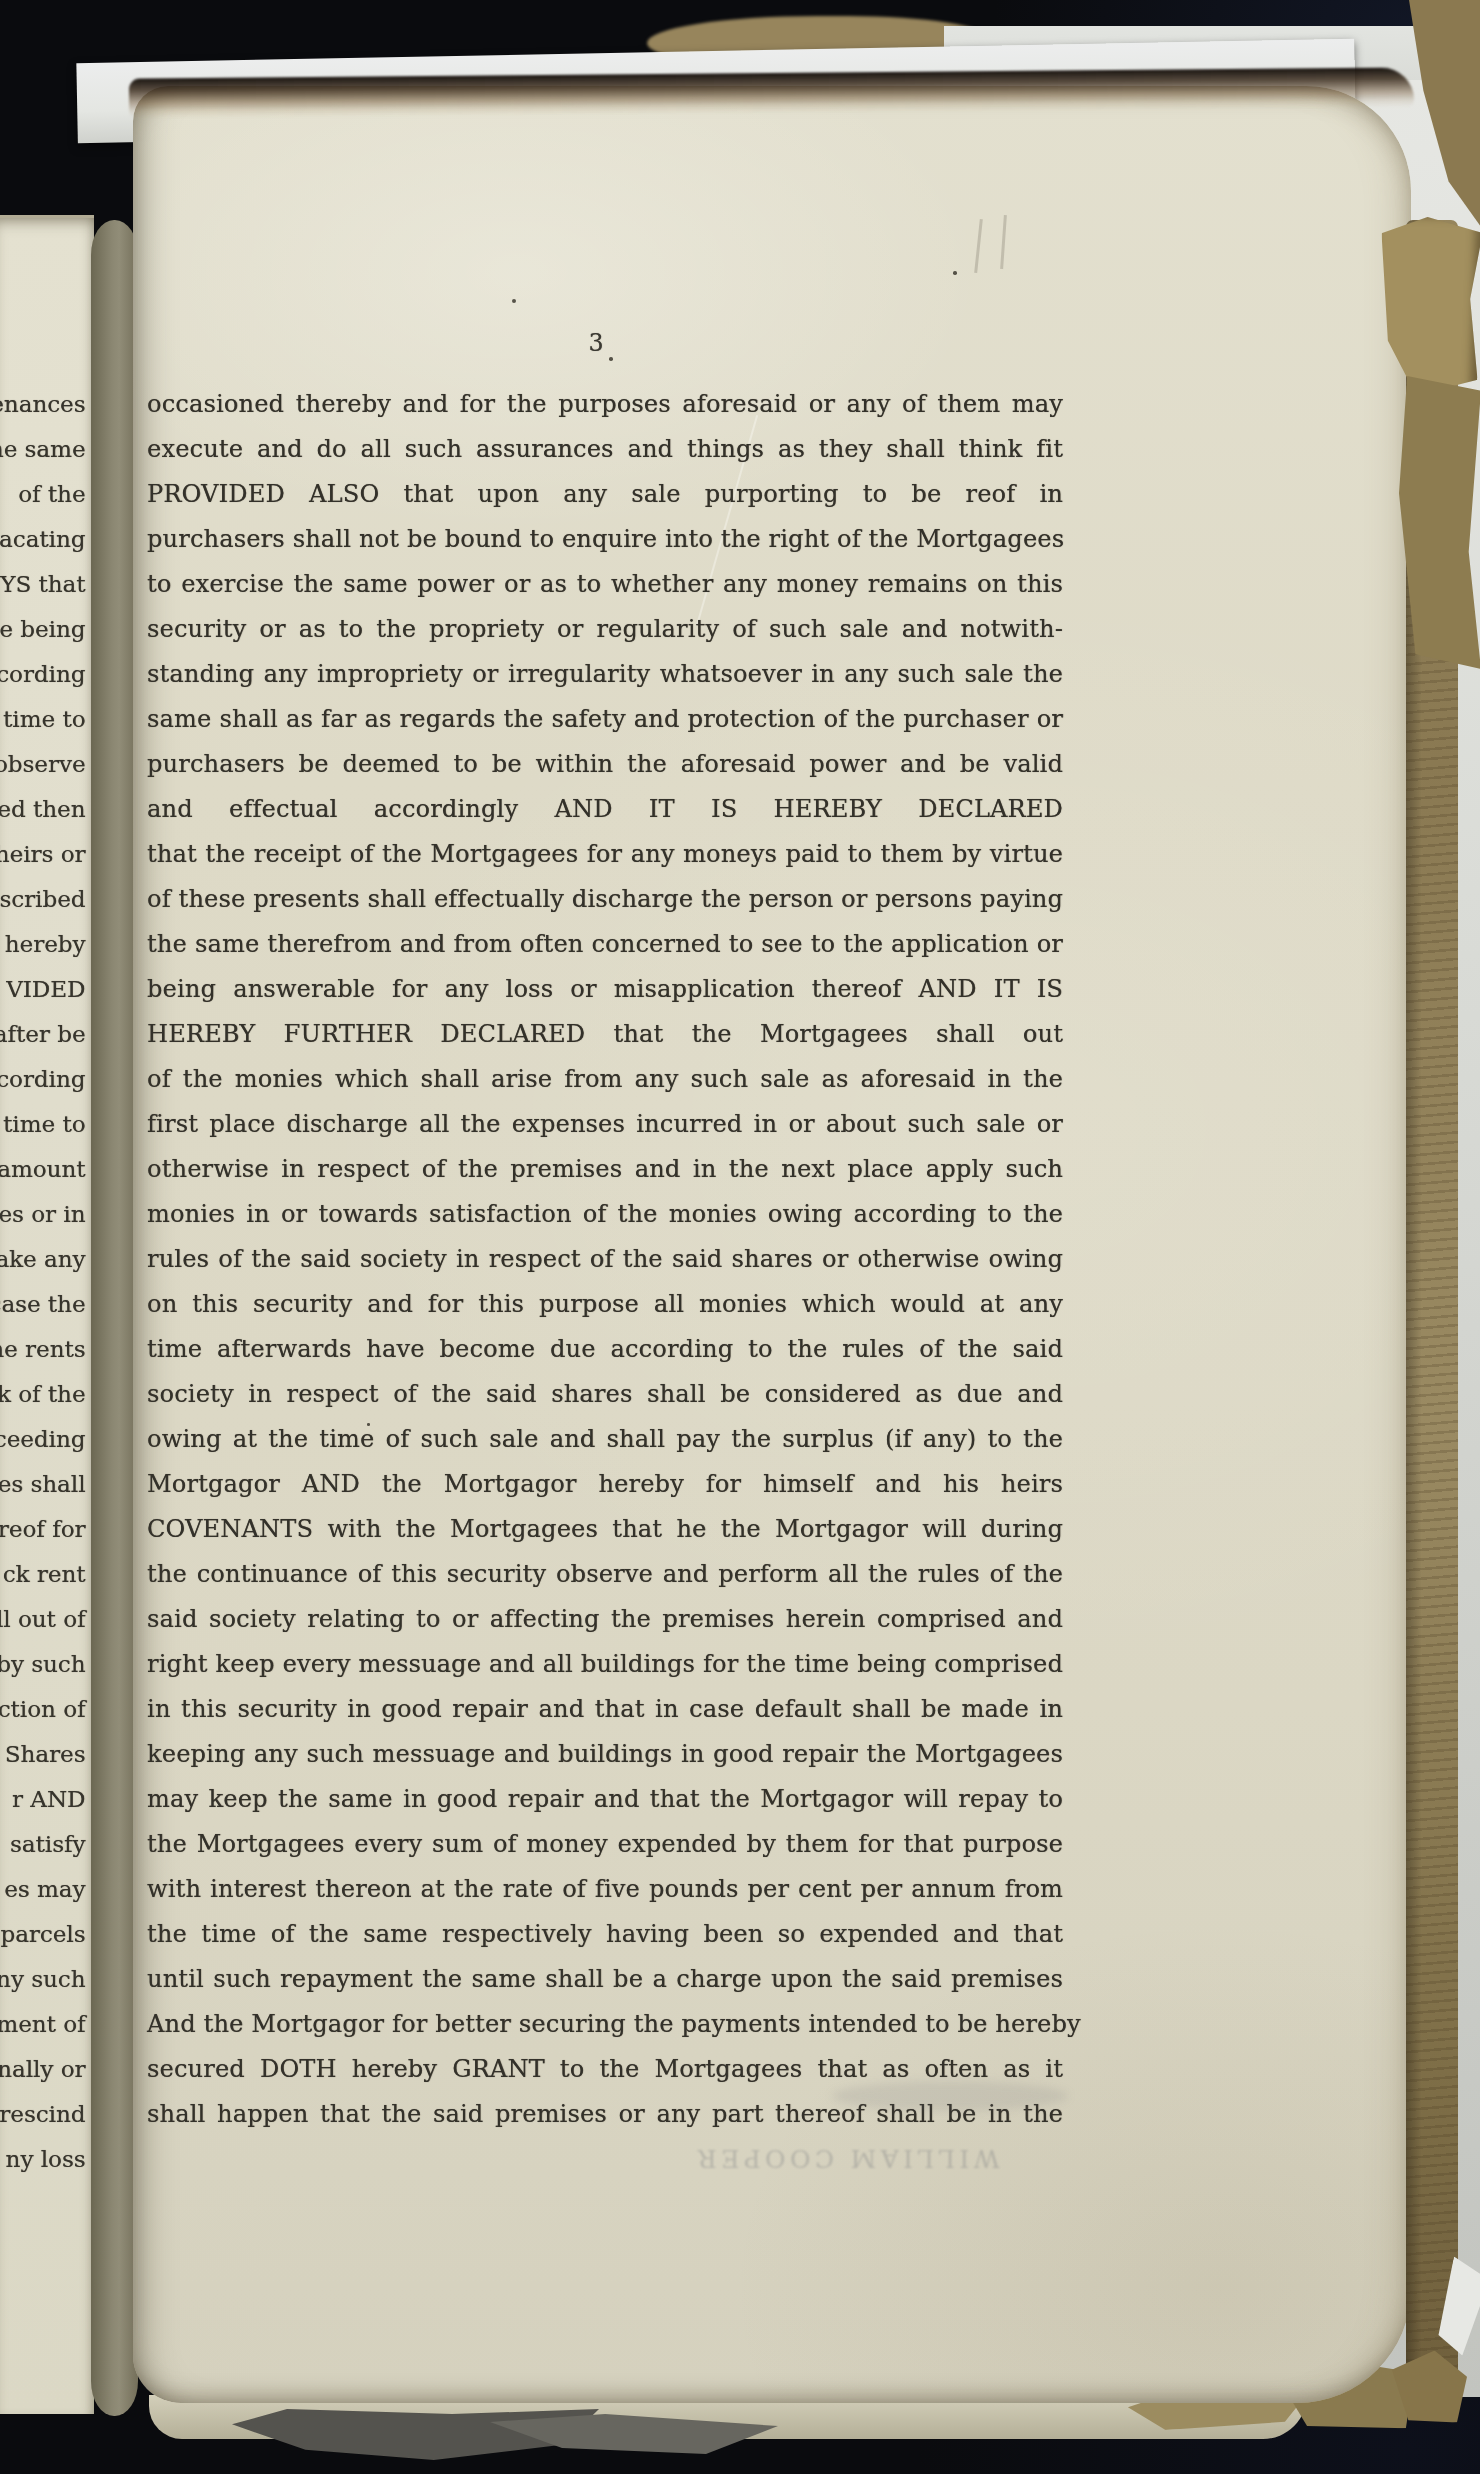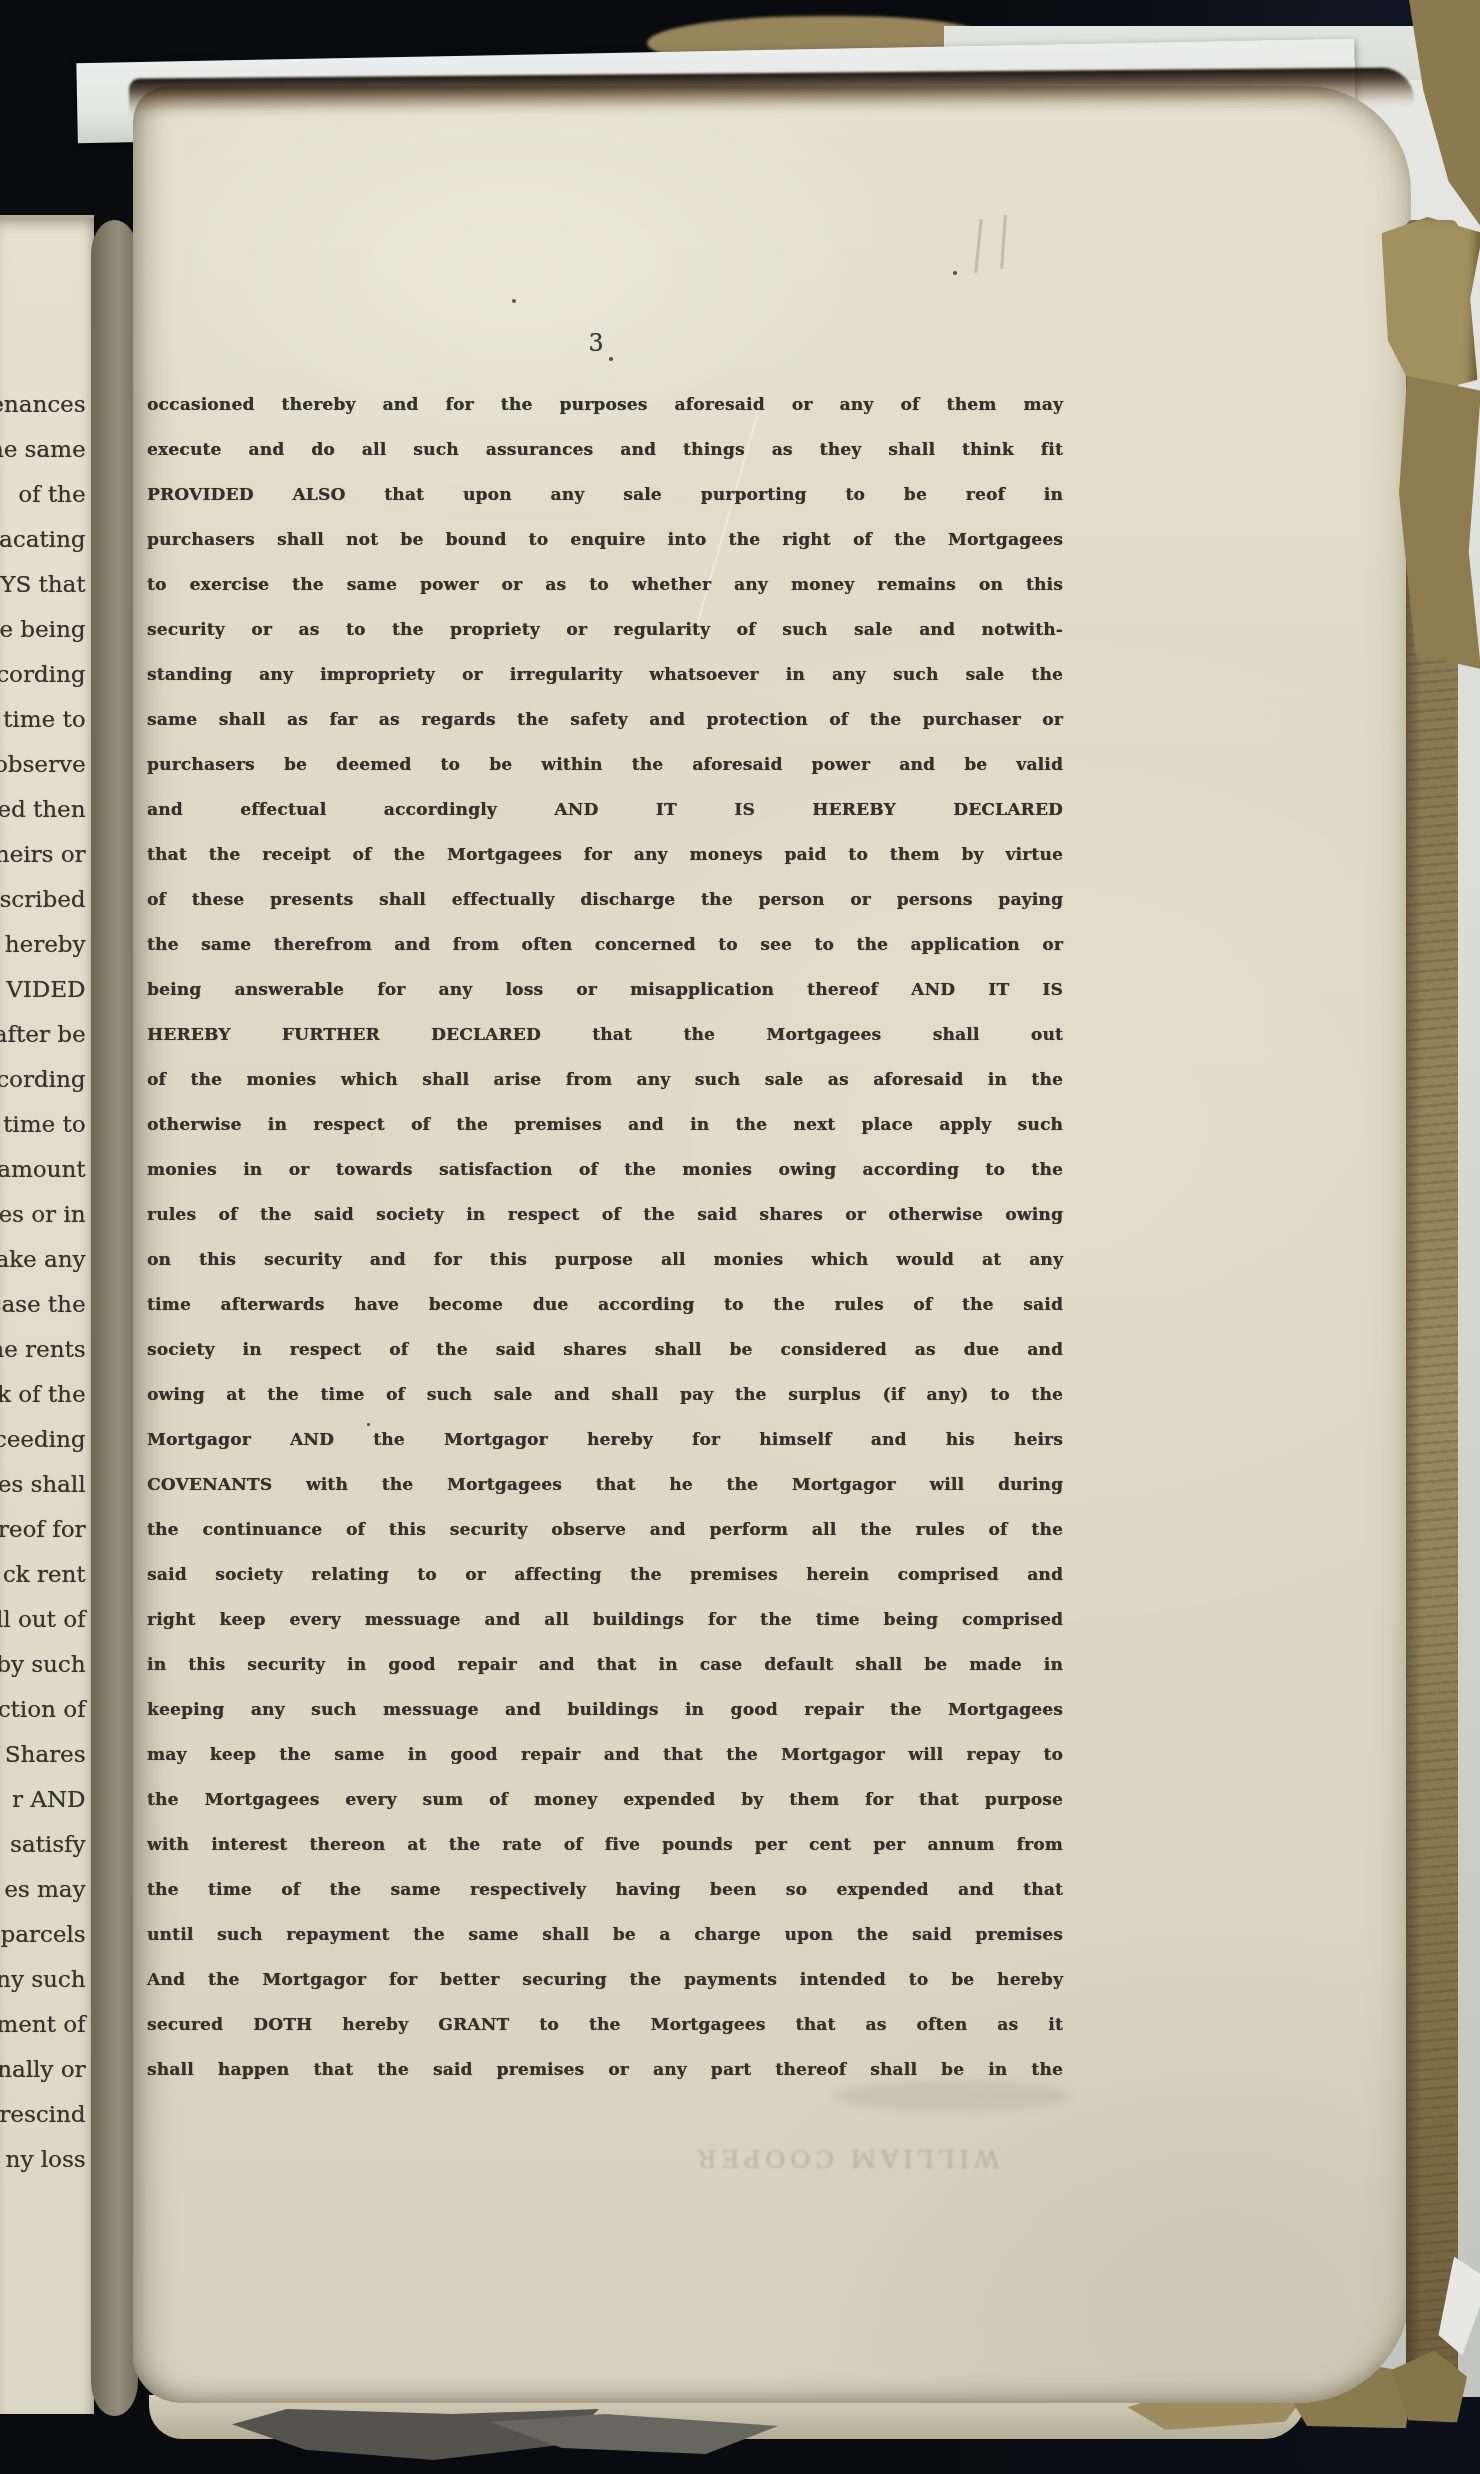--- a/index.html
+++ b/index.html
@@ -78,23 +78,23 @@
     clip-path:polygon(0 0,100% 0,100% 100%,55% 80%,20% 40%);}
   .white-flap{left:1442px;top:2260px;width:40px;height:94px;z-index:8;background:#e7e8e4;
     transform:rotate(14deg);clip-path:polygon(0 0,100% 15%,80% 100%,10% 85%);}
   .flap-c{left:1394px;top:2351px;width:74px;height:74px;z-index:8;background:#87754a;
     transform:rotate(-6deg);clip-path:polygon(0 20%,60% 0,100% 40%,80% 100%,15% 90%);}
 
   
   .page-number{left:437px;top:243px;width:52px;text-align:center;
     font-size:23.6px;color:#3b3a33;text-shadow:0.3px 0.3px 0.7px rgba(55,48,38,.7);}
   .body-text{left:14px;top:296px;width:916px;color:#33312a;}
-  .body-line{height:45px;line-height:45px;font-size:17px;
+  .body-line{height:45px;line-height:45px;font-size:24px;
     text-align:justify;text-align-last:justify;white-space:nowrap;
-    text-shadow:0.3px 0.3px 0.7px rgba(55,48,38,.75);letter-spacing:0.2px;font-weight:bold;}
+    text-shadow:0.3px 0.3px 0.7px rgba(55,48,38,.75);letter-spacing:0.2px;}
   .marginalia{left:-37px;top:382px;width:126px;z-index:6;color:#36342c;}
   .margin-line{height:45px;line-height:45px;font-size:23px;text-align:right;
     padding-right:3.5px;white-space:nowrap;
     text-shadow:0.3px 0.3px 0.7px rgba(55,48,38,.7);}
 
   
   .bleed-text{left:556px;top:2058px;width:315px;text-align:center;
     transform:rotate(180deg);font-size:25px;letter-spacing:4.4px;
     color:rgba(95,100,110,.85);opacity:.32;filter:blur(1px);}
   .smudge{left:699px;top:1995px;width:236px;height:30px;
@@ -190,20 +190,21 @@
         <div class="body-line">standing any impropriety or irregularity whatsoever in any such sale the</div>
         <div class="body-line">same shall as far as regards the safety and protection of the purchaser or</div>
         <div class="body-line">purchasers be deemed to be within the aforesaid power and be valid</div>
         <div class="body-line">and effectual accordingly AND IT IS HEREBY DECLARED</div>
         <div class="body-line">that the receipt of the Mortgagees for any moneys paid to them by virtue</div>
         <div class="body-line">of these presents shall effectually discharge the person or persons paying</div>
         <div class="body-line">the same therefrom and from often concerned to see to the application or</div>
         <div class="body-line">being answerable for any loss or misapplication thereof AND IT IS</div>
         <div class="body-line">HEREBY FURTHER DECLARED that the Mortgagees shall out</div>
         <div class="body-line">of the monies which shall arise from any such sale as aforesaid in the</div>
+        <div class="body-line">first place discharge all the expenses incurred in or about such sale or</div>
         <div class="body-line">otherwise in respect of the premises and in the next place apply such</div>
         <div class="body-line">monies in or towards satisfaction of the monies owing according to the</div>
         <div class="body-line">rules of the said society in respect of the said shares or otherwise owing</div>
         <div class="body-line">on this security and for this purpose all monies which would at any</div>
         <div class="body-line">time afterwards have become due according to the rules of the said</div>
         <div class="body-line">society in respect of the said shares shall be considered as due and</div>
         <div class="body-line">owing at the time of such sale and shall pay the surplus (if any) to the</div>
         <div class="body-line">Mortgagor AND the Mortgagor hereby for himself and his heirs</div>
         <div class="body-line">COVENANTS with the Mortgagees that he the Mortgagor will during</div>
         <div class="body-line">the continuance of this security observe and perform all the rules of the</div>

